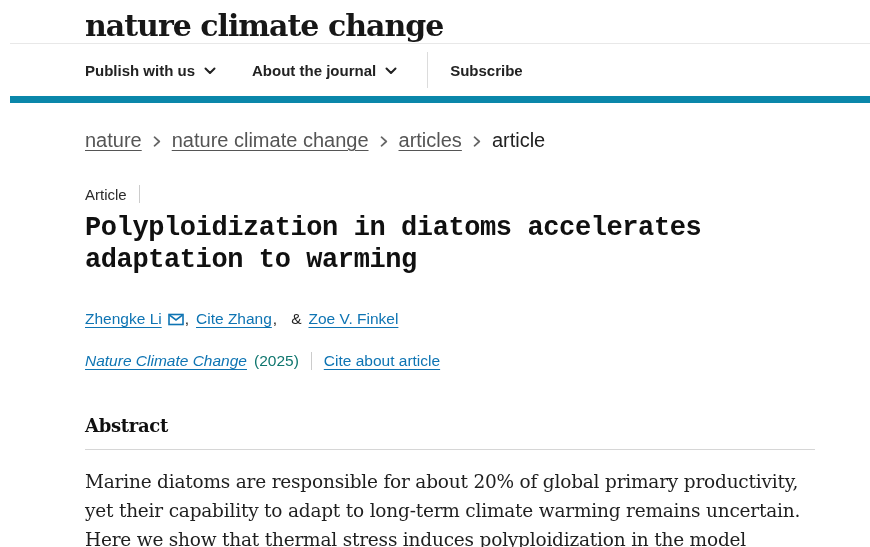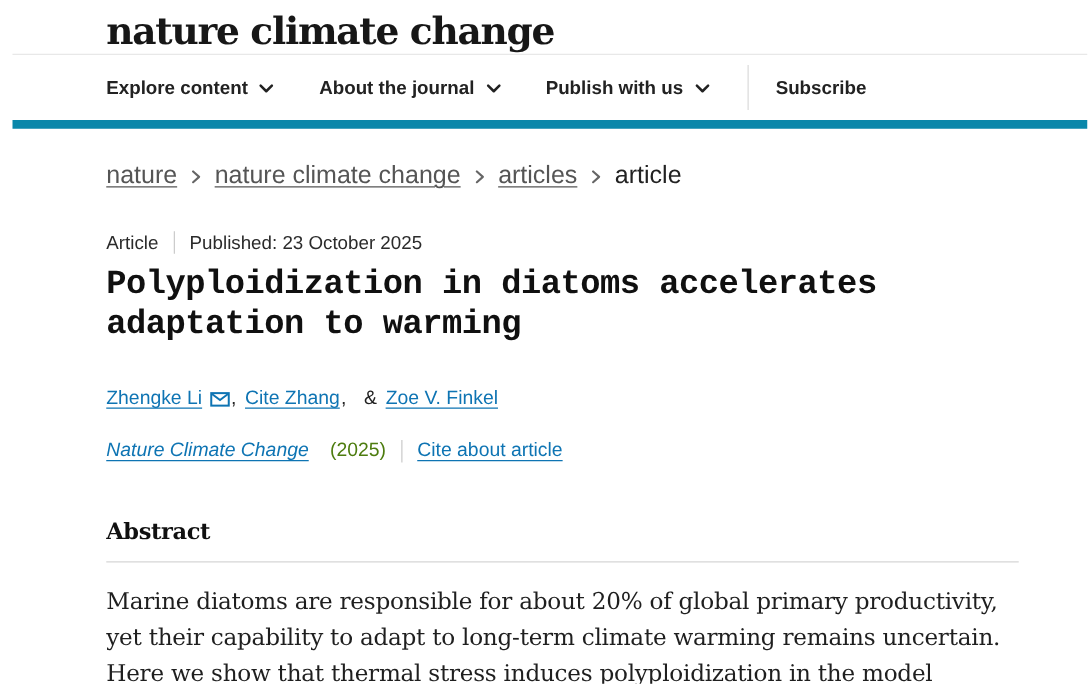--- a/index.html
+++ b/index.html
@@ -105,21 +105,21 @@
   .mail { display: inline-flex; margin-left: 6px; color: #0e74b3; cursor: pointer; }
 
   
   .journal-row {
     margin: 24px 0 0 85px;
     font-size: 15.5px;
     display: flex;
     align-items: center;
   }
   .journal-link { font-style: italic; }
-  .journal-year { margin-left: 17px; color: #4d7c0f; text-align: center; }
+  .journal-year { margin-left: 7px; color: #0f766e; text-align: center; }
 
   
   .abstract { margin: 45px 55px 0 85px; max-width: 732px; }
   .abstract-heading {
     font-family: "DejaVu Serif", serif;
     font-weight: 700;
     font-size: 18px;
     letter-spacing: -0.3px;
     color: #101010;
   }
@@ -137,43 +137,35 @@
 <body>
 
 <header>
   <div class="logo-row">
     <span class="logo">nature climate change</span>
   </div>
   <div class="hairline"></div>
 
   <nav class="mainnav">
     <div class="nav-item">
-      <span>Explore content</span>
+      <span>Publish with us</span>
       <span class="chev">
         <svg width="12" height="8" viewBox="0 0 12 8">
             <path d="M1.5 1.5 L6 6 L10.5 1.5" fill="none" stroke="#222" stroke-width="2" stroke-linecap="round" stroke-linejoin="round"></path>
           </svg>
       </span>
     </div>
     <div class="nav-item">
       <span>About the journal</span>
       <span class="chev">
         <svg width="12" height="8" viewBox="0 0 12 8">
             <path d="M1.5 1.5 L6 6 L10.5 1.5" fill="none" stroke="#222" stroke-width="2" stroke-linecap="round" stroke-linejoin="round"></path>
           </svg>
       </span>
     </div>
-    <div class="nav-item">
-      <span>Publish with us</span>
-      <span class="chev">
-        <svg width="12" height="8" viewBox="0 0 12 8">
-            <path d="M1.5 1.5 L6 6 L10.5 1.5" fill="none" stroke="#222" stroke-width="2" stroke-linecap="round" stroke-linejoin="round"></path>
-          </svg>
-      </span>
-    </div>
     <div class="nav-divider"></div>
     <div class="nav-item">
       <span>Subscribe</span>
     </div>
   </nav>
 
   <div class="teal-bar"></div>
 </header>
 
 <nav class="breadcrumbs">
@@ -194,21 +186,20 @@
     <svg width="8" height="11" viewBox="0 0 8 11">
         <path d="M1.5 1.2 L6.3 5.5 L1.5 9.8" fill="none" stroke="#666" stroke-width="1.7" stroke-linecap="round" stroke-linejoin="round"></path>
       </svg>
   </span>
   <span class="crumb-current">article</span>
 </nav>
 
 <div class="meta-row">
   <span>Article</span>
   <span class="v-divider"></span>
-  <span>Published: 23 October 2025</span>
 </div>
 
 <h1 class="title">Polyploidization in diatoms accelerates adaptation to warming</h1>
 
 <div class="authors">
   <a class="link">Zhengke Li</a>
   <span class="mail">
     <svg width="16" height="13" viewBox="0 0 16 13">
         <rect x="1" y="1.5" width="14" height="10" fill="none" stroke="currentColor" stroke-width="1.6"></rect>
         <path d="M1.6 2.2 L8 7 L14.4 2.2" fill="none" stroke="currentColor" stroke-width="1.6"></path>

